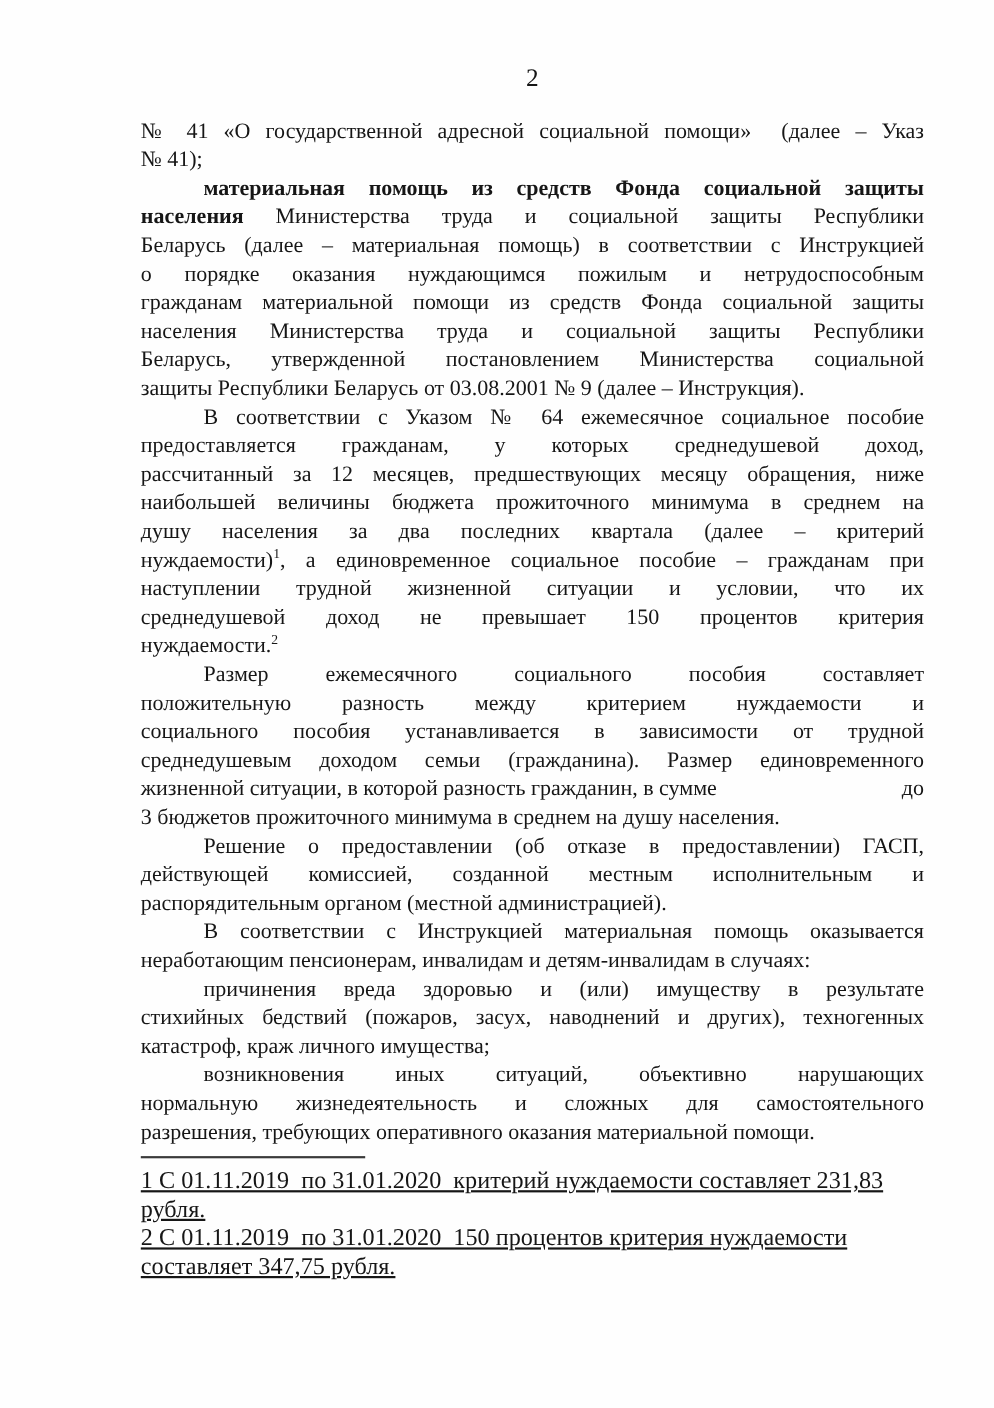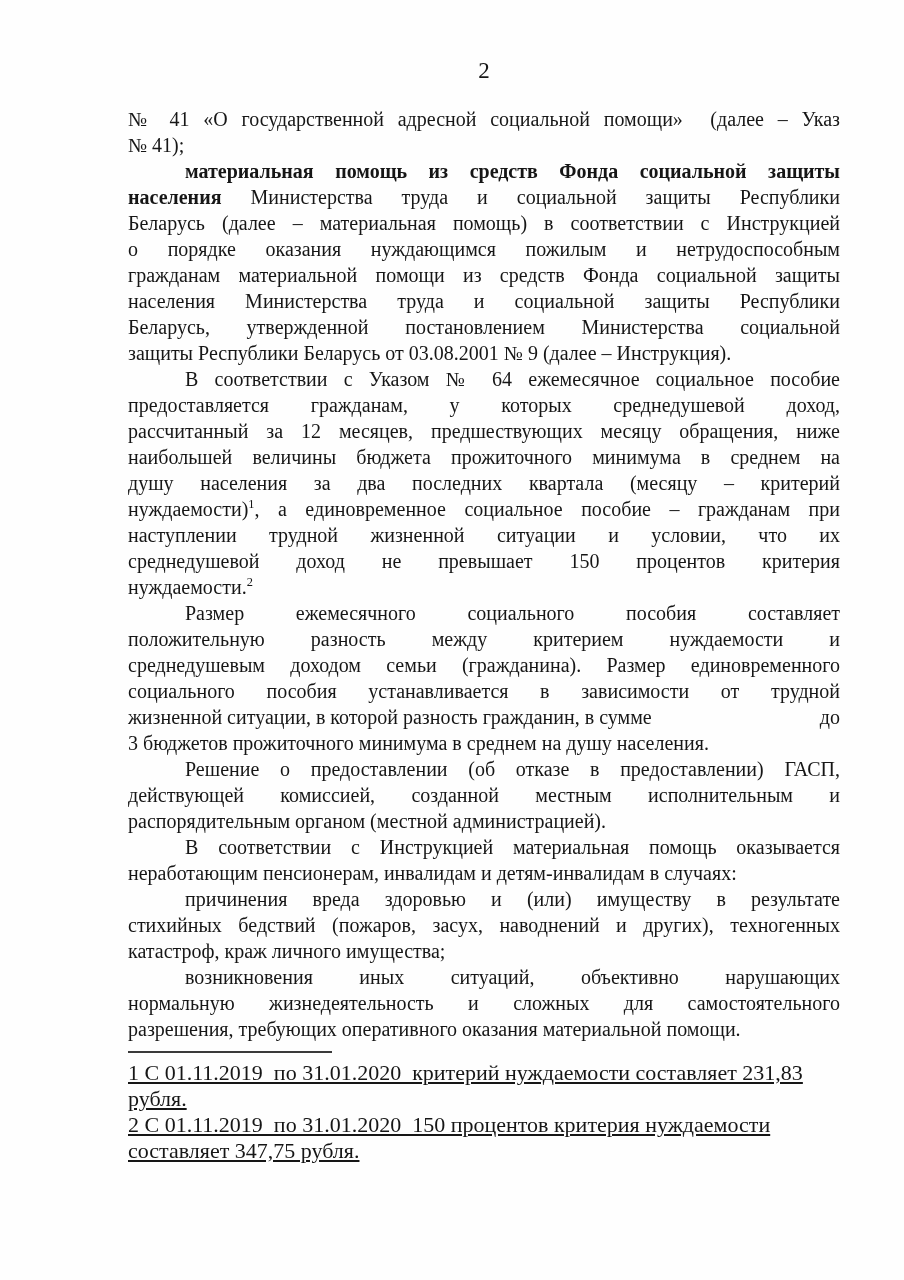--- a/index.html
+++ b/index.html
@@ -90,31 +90,31 @@
           <div class="line"><span>гражданам материальной помощи из средств Фонда социальной защиты</span></div>
           <div class="line"><span>населения Министерства труда и социальной защиты Республики</span></div>
           <div class="line"><span>Беларусь, утвержденной постановлением Министерства социальной</span></div>
           <div class="line last"><span>защиты Республики Беларусь от 03.08.2001 № 9 (далее – Инструкция).</span></div>
         </div>
         <div class="para">
           <div class="line indent"><span>В соответствии с Указом № 64 ежемесячное социальное пособие</span></div>
           <div class="line"><span>предоставляется гражданам, у которых среднедушевой доход,</span></div>
           <div class="line"><span>рассчитанный за 12 месяцев, предшествующих месяцу обращения, ниже</span></div>
           <div class="line"><span>наибольшей величины бюджета прожиточного минимума в среднем на</span></div>
-          <div class="line"><span>душу населения за два последних квартала (месяцу – критерий</span></div>
+          <div class="line"><span>душу населения за два последних квартала (далее – критерий</span></div>
           <div class="line"><span>нуждаемости)</span><span class="sup">1</span><span>, а единовременное социальное пособие – гражданам при</span></div>
           <div class="line"><span>наступлении трудной жизненной ситуации и условии, что их</span></div>
           <div class="line"><span>среднедушевой доход не превышает 150 процентов критерия</span></div>
           <div class="line last"><span>нуждаемости.</span><span class="sup">2</span></div>
         </div>
         <div class="para">
           <div class="line indent"><span>Размер ежемесячного социального пособия составляет</span></div>
           <div class="line"><span>положительную разность между критерием нуждаемости и</span></div>
+          <div class="line"><span>социального пособия устанавливается в зависимости от трудной</span></div>
           <div class="line"><span>среднедушевым доходом семьи (гражданина). Размер единовременного</span></div>
-          <div class="line"><span>социального пособия устанавливается в зависимости от трудной</span></div>
           <div class="line flexline">
             <span>жизненной ситуации, в которой разность гражданин, в сумме</span>
             <span class="flex-gap"></span>
             <span>до</span>
           </div>
           <div class="line last"><span>3 бюджетов прожиточного минимума в среднем на душу населения.</span></div>
         </div>
         <div class="para">
           <div class="line indent"><span>Решение о предоставлении (об отказе в предоставлении) ГАСП,</span></div>
           <div class="line"><span>действующей комиссией, созданной местным исполнительным и</span></div>

